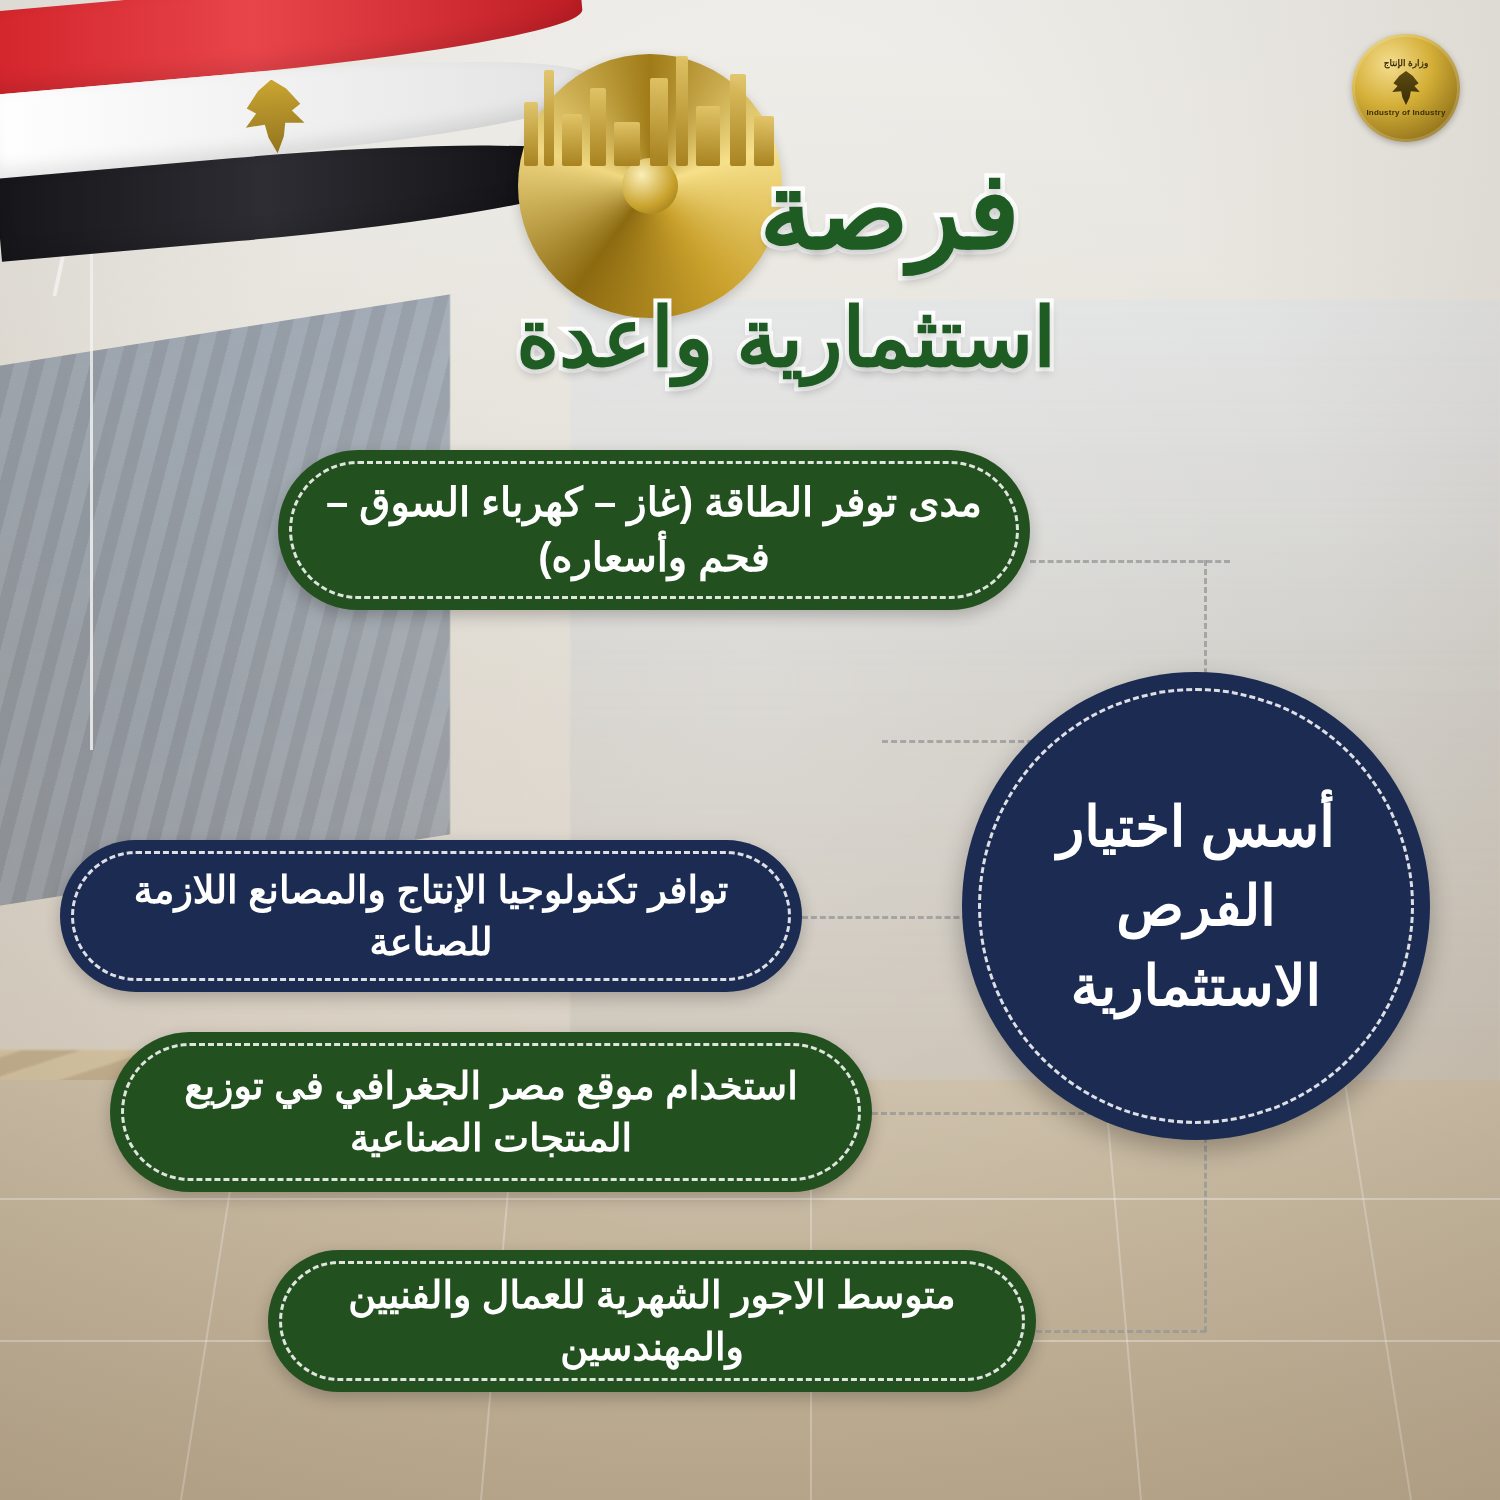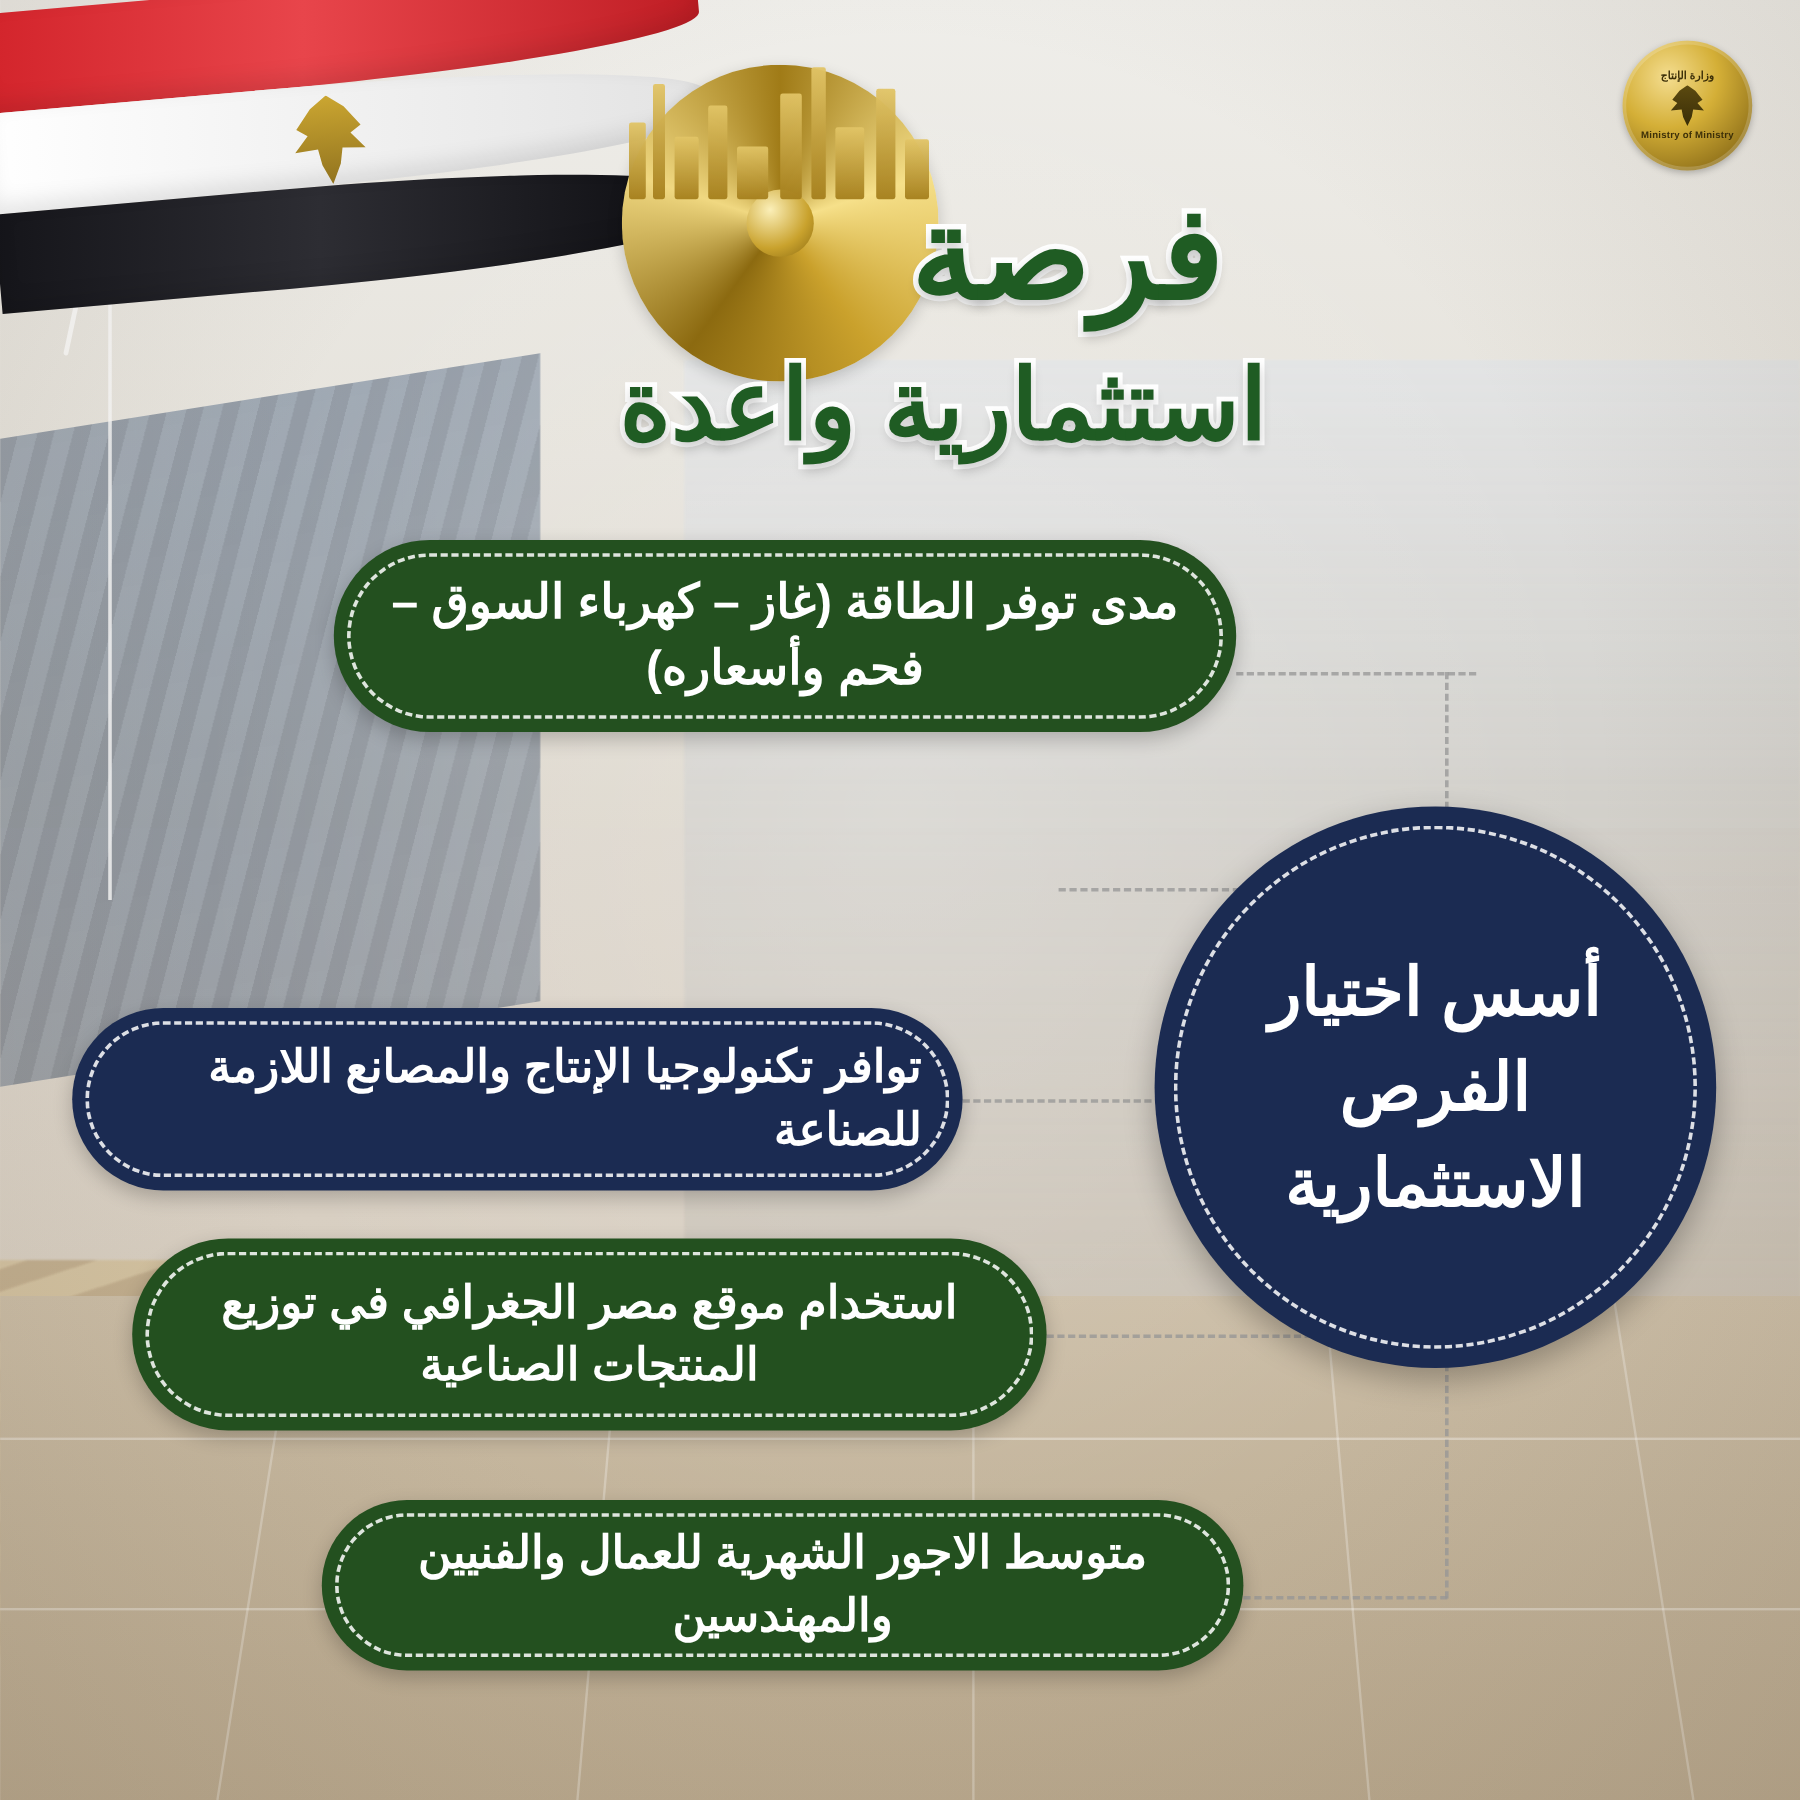--- a/index.html
+++ b/index.html
@@ -307,21 +307,21 @@
     inset: 11px;
     border-radius: 70px;
     border: 3px dashed rgba(255,255,255,.85);
     pointer-events: none;
   }
   .pill span {
     position: relative;
     line-height: 1.38;
   }
   .pill-green { background: #23501f; }
-  .pill-navy  { background: #1b2b52; text-align: right; }
+  .pill-navy  { background: #1b2b52; }
 
   .p0 { left: 278px; top: 450px;  width: 752px; height: 160px; font-size: 40px; }
   .p1 { left: 104px; top: 654px;  width: 778px; height: 156px; font-size: 37px; }
   .p2 { left: 60px;  top: 840px;  width: 742px; height: 152px; font-size: 38px; }
   .p3 { left: 110px; top: 1032px; width: 762px; height: 160px; font-size: 38px; }
   .p4 { left: 268px; top: 1250px; width: 768px; height: 142px; font-size: 38px; }
 </style>
 </head>
 <body>
 
@@ -350,21 +350,21 @@
   <div class="flag-wrap">
     <div class="flag-band flag-red"></div>
     <div class="flag-band flag-white"></div>
     <div class="flag-band flag-black"></div>
     <div class="flag-eagle"></div>
   </div>
 
   <div class="ministry-logo">
     <div class="ml-ar">وزارة الإنتاج</div>
     <div class="ml-eagle"></div>
-    <div class="ml-en">Ministry of Ministry</div>
+    <div class="ml-en">Industry of Industry</div>
   </div>
 
   <div class="headline">
     <div class="gear-art">
       <div class="gear-tooth" style="transform: rotate(0deg);">
           <span></span>
         </div>
       <div class="gear-tooth" style="transform: rotate(30deg);">
           <span></span>
         </div>

